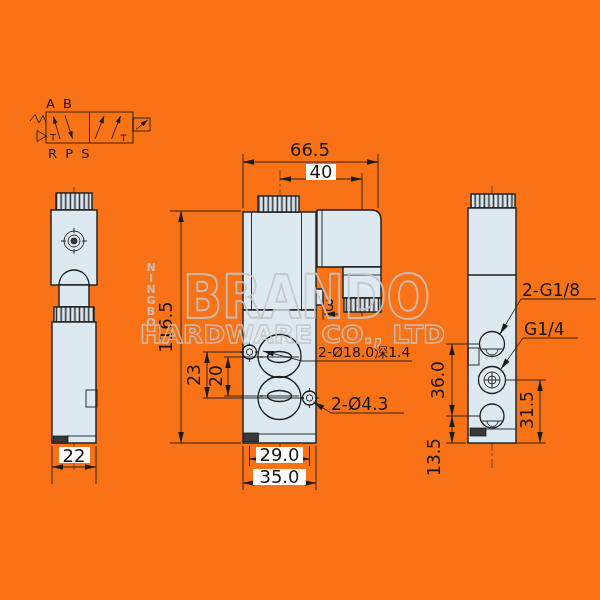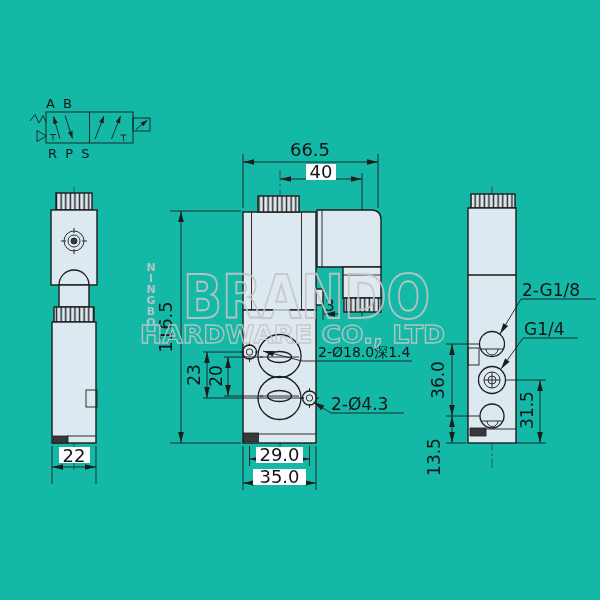--- a/index.html
+++ b/index.html
@@ -1,16 +1,16 @@
 <!DOCTYPE html>
 <html><head>
 <meta charset="utf-8">
 <style>
   html,body{margin:0;padding:0;background:#fff;}
-  #canvas{position:relative;width:600px;height:600px;background:#14b8a6;overflow:hidden;}
+  #canvas{position:relative;width:600px;height:600px;background:#f97316;overflow:hidden;}
   svg{display:block;}
   text{font-family:"DejaVu Sans","Liberation Sans",sans-serif;fill:#141414;}
   .ol{fill:#dde9f0;stroke:#1c1c1c;stroke-width:1.4;}
   .ln{stroke:#1c1c1c;stroke-width:1.3;fill:none;}
   .thin{stroke:#1c1c1c;stroke-width:0.9;fill:none;}
   .dim{stroke:#1c1c1c;stroke-width:0.9;fill:none;}
   .cl{stroke:#3a3a3a;stroke-width:0.8;stroke-dasharray:11 3 2.5 3;fill:none;}
   .dk{fill:#383838;stroke:#1c1c1c;stroke-width:0.8;}
   .bg{fill:#ffffff;stroke:none;}
   .dt{font-size:18px;}

